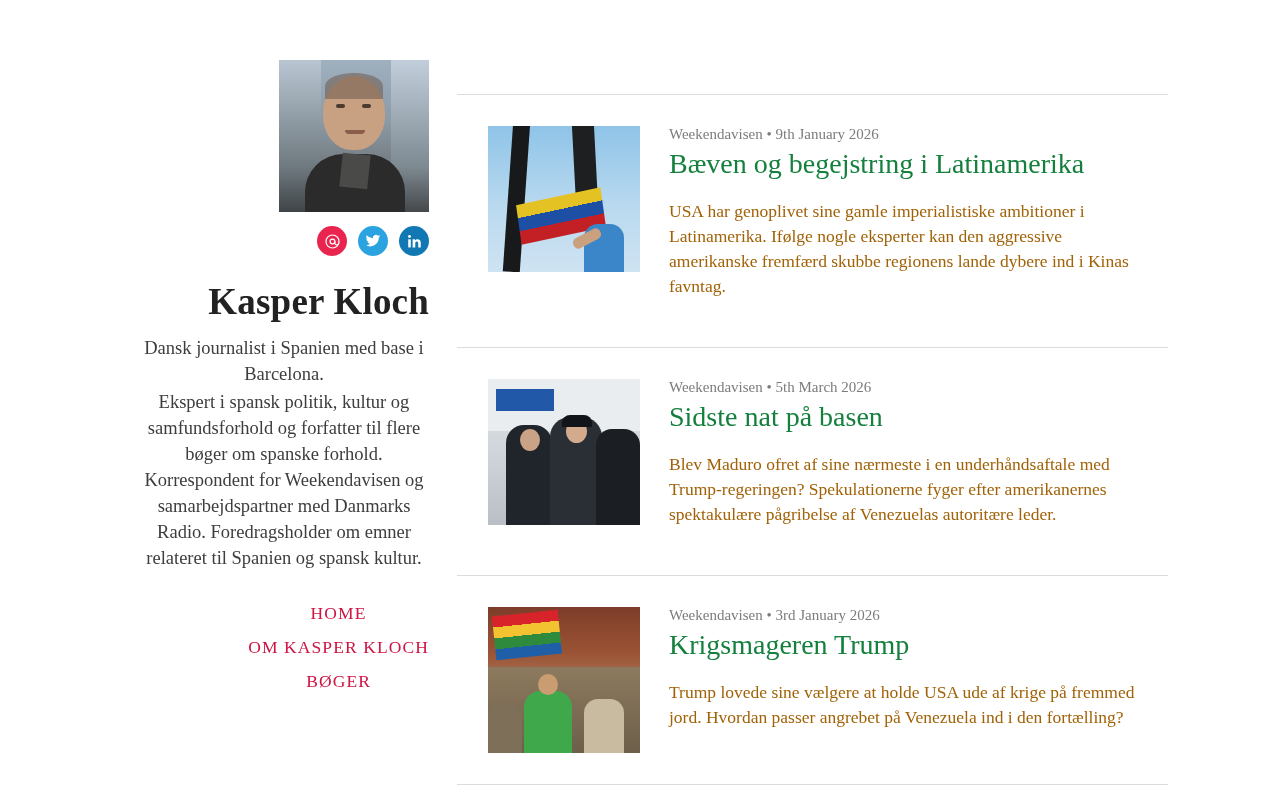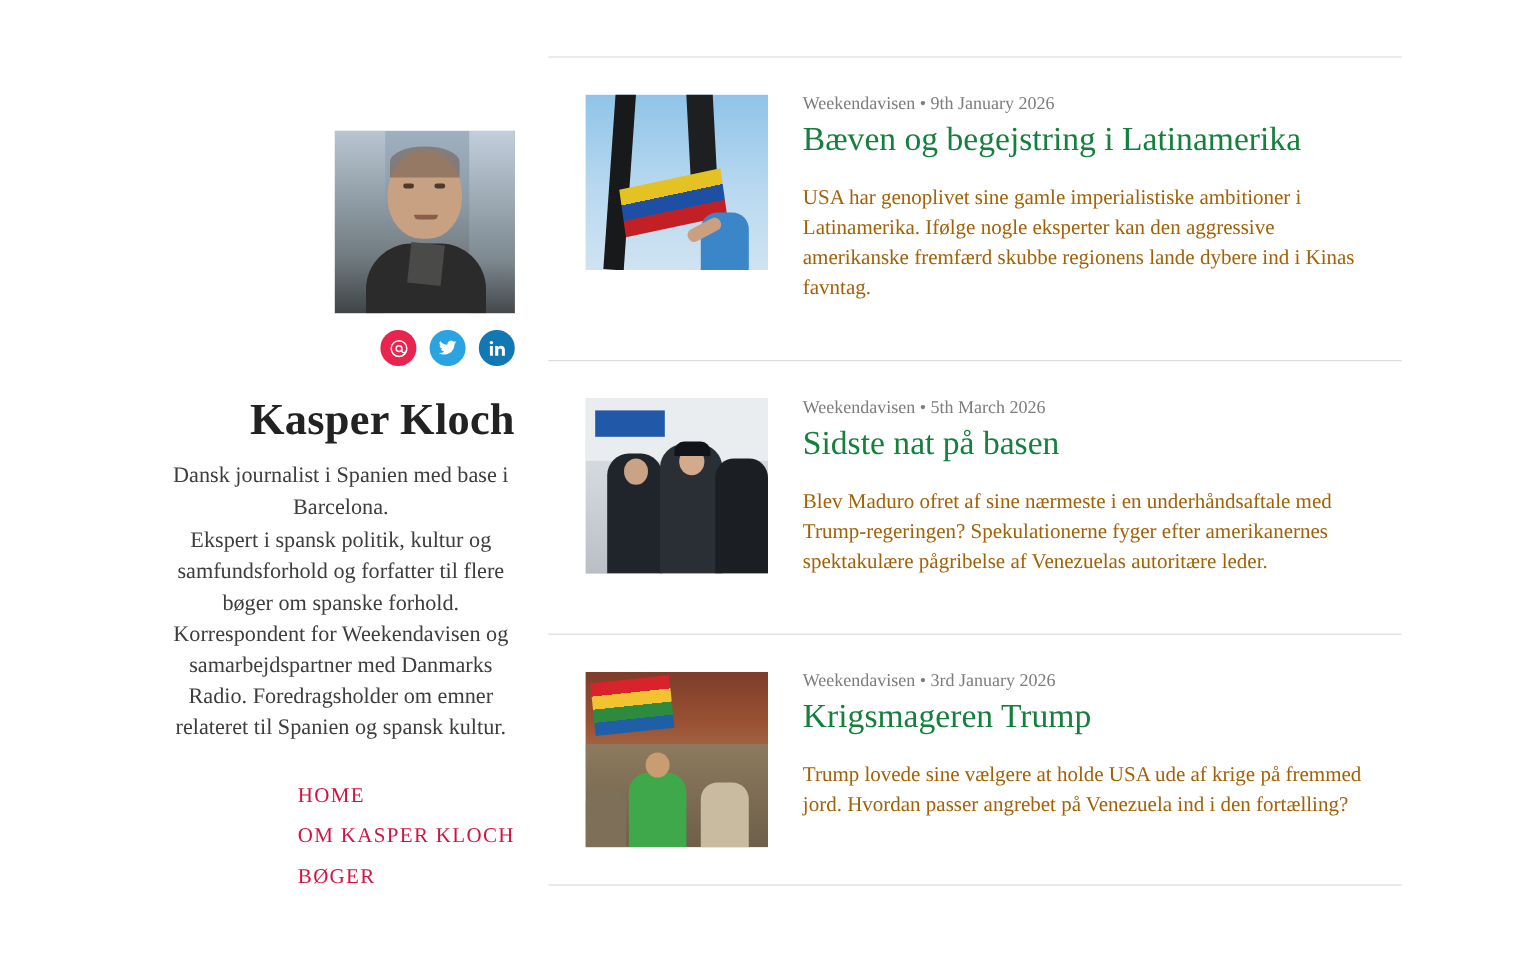--- a/index.html
+++ b/index.html
@@ -17,21 +17,21 @@
     width: 1280px;
     height: 800px;
     position: relative;
     display: flex;
     flex-direction: row;
   }
 
   
   .sidebar {
     width: 429px;
-    padding-top: 109px;
+    padding-top: 60px;
     padding-right: 0px;
     display: flex;
     flex-direction: column;
     align-items: flex-end;
     text-align: right;
   }
   .portrait {
     width: 150px;
     height: 152px;
     background: linear-gradient(180deg, #9fb0bf 0%, #8c9aa6 40%, #5c5c58 100%);
@@ -138,36 +138,36 @@
     margin-top: 2px;
   }
   .contact a {
     color: #cf1342;
     text-decoration: underline;
   }
   .nav {
     margin-top: 30px;
     display: flex;
     flex-direction: column;
-    align-items: flex-start;
+    align-items: center;
     gap: 13px;
   }
   .nav a {
     color: #cf1342;
     text-decoration: none;
     font-size: 17.5px;
     letter-spacing: 1.1px;
     font-family: "Liberation Serif", serif;
   }
 
   
   .main {
     flex: 1;
     padding-left: 28px;
-    padding-top: 47px;
+    padding-top: 94px;
     padding-right: 112px;
   }
   .articles {
     border-top: 1px solid #dcdcdc;
   }
   .article {
     display: flex;
     flex-direction: row;
     gap: 29px;
     padding: 31px 0 31px 31px;

